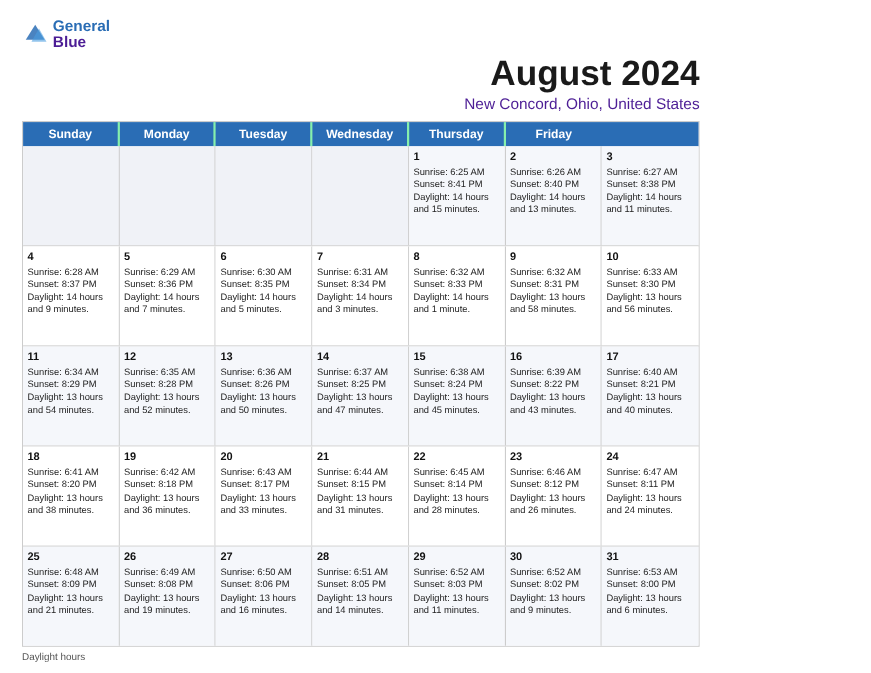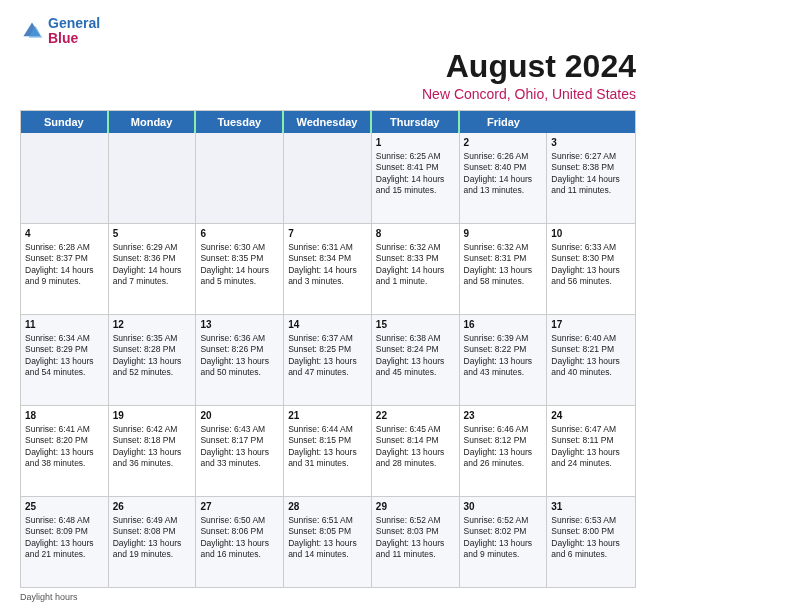--- a/index.html
+++ b/index.html
@@ -46,21 +46,21 @@
       margin-top: 33px;
     }
     .main-title {
       font-size: 32px;
       font-weight: bold;
       color: #1a1a1a;
       line-height: 1.1;
     }
     .subtitle {
       font-size: 14px;
-      color: #be185d;
+      color: #4c1d95;
       margin-top: 2px;
     }
     .calendar {
       flex: 1;
       display: flex;
       flex-direction: column;
       border: 1px solid #ccc;
     }
     .cal-header-row {
       display: grid;
@@ -124,21 +124,21 @@
 <div class="page">
   <div class="header">
     <div class="logo">
       <svg class="logo-icon" viewBox="0 0 28 28">
         <rect x="0" y="0" width="28" height="28" fill="white"></rect>
         <polygon points="14,4 24,20 4,20" fill="#2a6db5" opacity="0.85"></polygon>
         <polygon points="18,8 26,22 10,22" fill="#4a9de0" opacity="0.6"></polygon>
       </svg>
       <div class="logo-text">
         <div><span>General</span></div>
-        <div><span style="color:#be185d;">Blue</span></div>
+        <div><span style="color:#4c1d95;">Blue</span></div>
       </div>
     </div>
     <div class="title-block">
       <div class="main-title">August 2024</div>
       <div class="subtitle">New Concord, Ohio, United States</div>
     </div>
   </div>
 
   <div class="calendar">
     <div class="cal-header-row">

